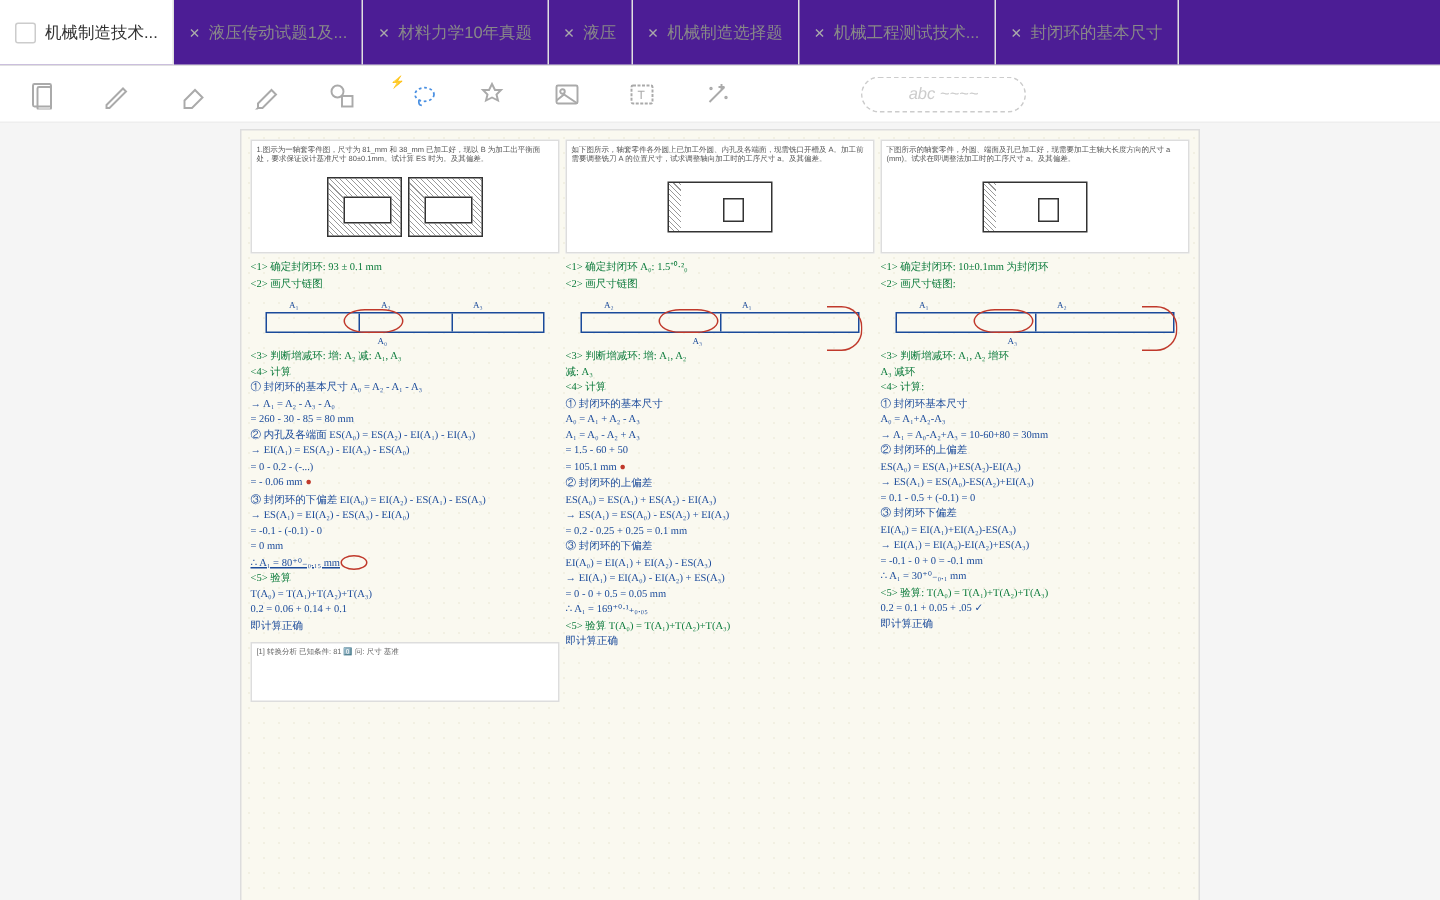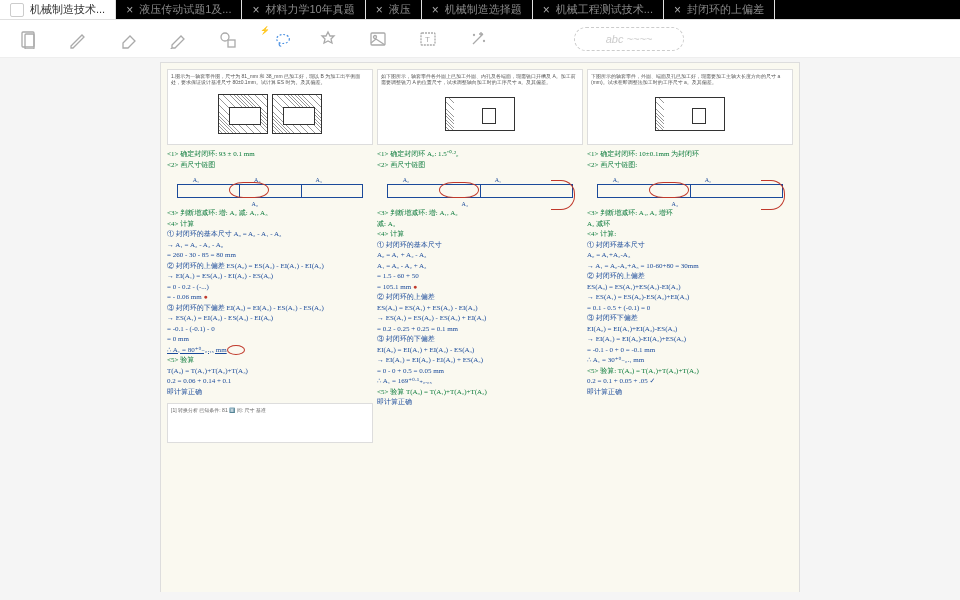--- a/index.html
+++ b/index.html
@@ -1,17 +1,17 @@
 <!DOCTYPE html>
 <html><head>
 <meta charset="utf-8">
 <style>
 *{margin:0;padding:0;box-sizing:border-box;font-family:-apple-system,sans-serif}
 body{background:#f5f5f5;width:960px;height:600px;overflow:hidden}
-.tabs{height:20px;background:#000000;display:flex;border-bottom:1px solid #e0e0e0;font-size:11px}
+.tabs{height:44px;background:#4c1d95;display:flex;border-bottom:1px solid #e0e0e0;font-size:11px}
 .tab{display:flex;align-items:center;padding:0 10px;border-right:1px solid #e0e0e0;color:#888;gap:6px;cursor:pointer}
 .tab.active{background:#fff;color:#333}
 .tab-close{color:#aaa;font-size:12px}
 .tab-icon{width:14px;height:14px;border:1px solid #ccc;border-radius:2px}
 .toolbar{height:38px;background:#fff;display:flex;align-items:center;padding:0 14px;gap:22px;border-bottom:1px solid #eee}
 .tool{width:28px;height:28px;display:flex;align-items:center;justify-content:center;color:#999;cursor:pointer}
 .tool svg{width:20px;height:20px;stroke:#aaa;fill:none;stroke-width:1.3}
 .tool.lasso svg{stroke:#4a90e2}
 .lasso-bt{color:#4a90e2;font-size:8px;position:relative;top:-8px;left:-4px}
 .textbox{width:110px;height:24px;border:1px dashed #ccc;border-radius:12px;font-style:italic;color:#ccc;font-size:11px;display:flex;align-items:center;justify-content:center;margin-left:60px}
@@ -62,21 +62,21 @@
     <div class="tab">
       <span class="tab-close">×</span>
       <span>机械制造选择题</span>
     </div>
     <div class="tab">
       <span class="tab-close">×</span>
       <span>机械工程测试技术...</span>
     </div>
     <div class="tab">
       <span class="tab-close">×</span>
-      <span>封闭环的上偏差</span>
+      <span>封闭环的基本尺寸</span>
     </div>
   </div>
 <div class="toolbar">
     <div class="tool">
       <svg viewBox="0 0 20 20">
         <rect x="4" y="3" width="12" height="15" rx="1"></rect>
         <rect x="7" y="5" width="9" height="15" rx="1"></rect>
       </svg>
     </div>
     <div class="tool">
@@ -156,21 +156,21 @@
               <span class="lbl" style="left: 74.6667%; top: -8px;">A₃</span>
               <span class="lbl" style="left: 40%; top: 16px;">A₀</span>
             </div>
             <div class="loop"></div>
           </div>
           <div class="hw ">&lt;3&gt; 判断增减环: 增: A₂   减: A₁, A₃</div>
           <div class="hw ">&lt;4&gt; 计算</div>
           <div class="hw blue">① 封闭环的基本尺寸  A₀ = A₂ - A₁ - A₃</div>
           <div class="hw blue">        → A₁ = A₂ - A₃ - A₀</div>
           <div class="hw blue">           = 260 - 30 - 85 = 80 mm</div>
-          <div class="hw blue">② 封闭环的上偏差  ES(A₀) = ES(A₂) - EI(A₁) - EI(A₃)</div>
+          <div class="hw blue">② 内孔及各端面  ES(A₀) = ES(A₂) - EI(A₁) - EI(A₃)</div>
           <div class="hw blue">        → EI(A₁) = ES(A₂) - EI(A₃) - ES(A₀)</div>
           <div class="hw blue">           = 0 - 0.2 - (-...) </div>
           <div class="hw blue">           = - 0.06 mm<span class="red"> ●</span></div>
           <div class="hw blue">③ 封闭环的下偏差  EI(A₀) = EI(A₂) - ES(A₁) - ES(A₃)</div>
           <div class="hw blue">        → ES(A₁) = EI(A₂) - ES(A₃) - EI(A₀)</div>
           <div class="hw blue">           = -0.1 - (-0.1) - 0</div>
           <div class="hw blue">           = 0 mm</div>
           <div class="hw blue" style="position: relative; text-decoration: underline;">   ∴  A₁ = 80⁺⁰₋₀.₁₅ mm<span class="red" style="position: absolute; border: 1px solid rgb(192, 57, 43); border-radius: 50%; width: 18px; height: 10px; left: 60px; top: 0px;"></span></div>
           <div class="hw ">&lt;5&gt; 验算</div>
           <div class="hw blue">T(A₀) = T(A₁)+T(A₂)+T(A₃)</div>

